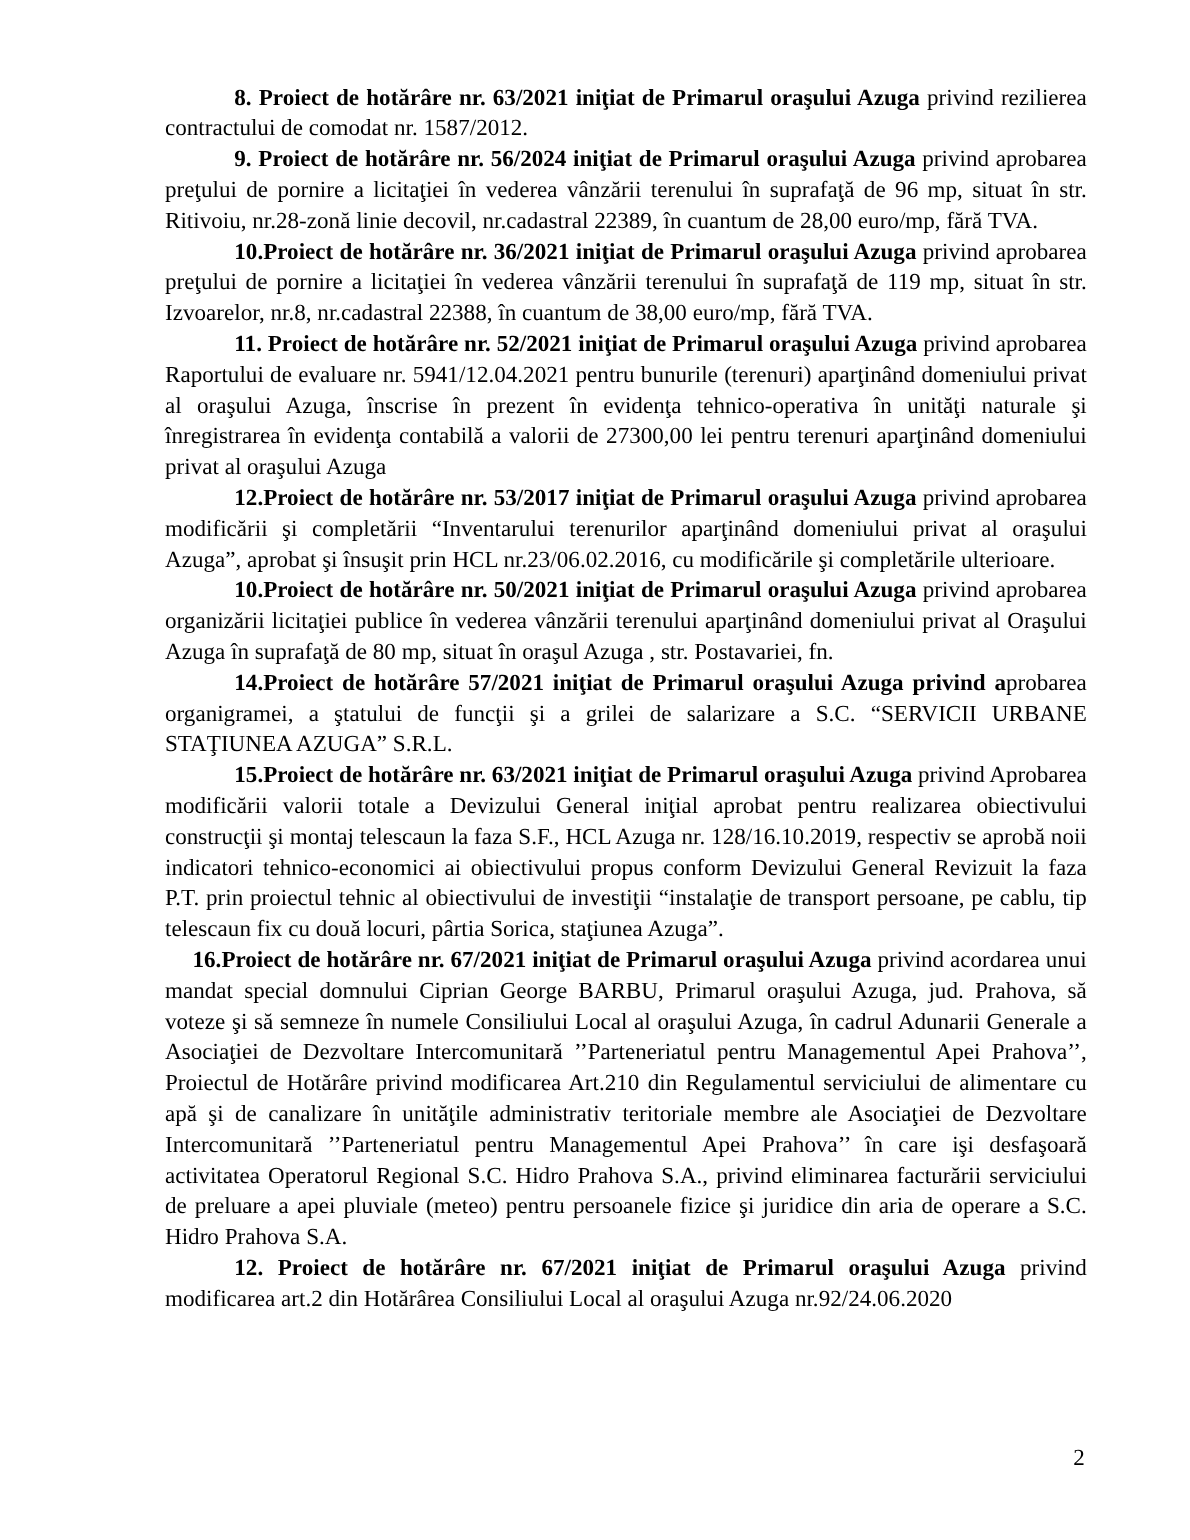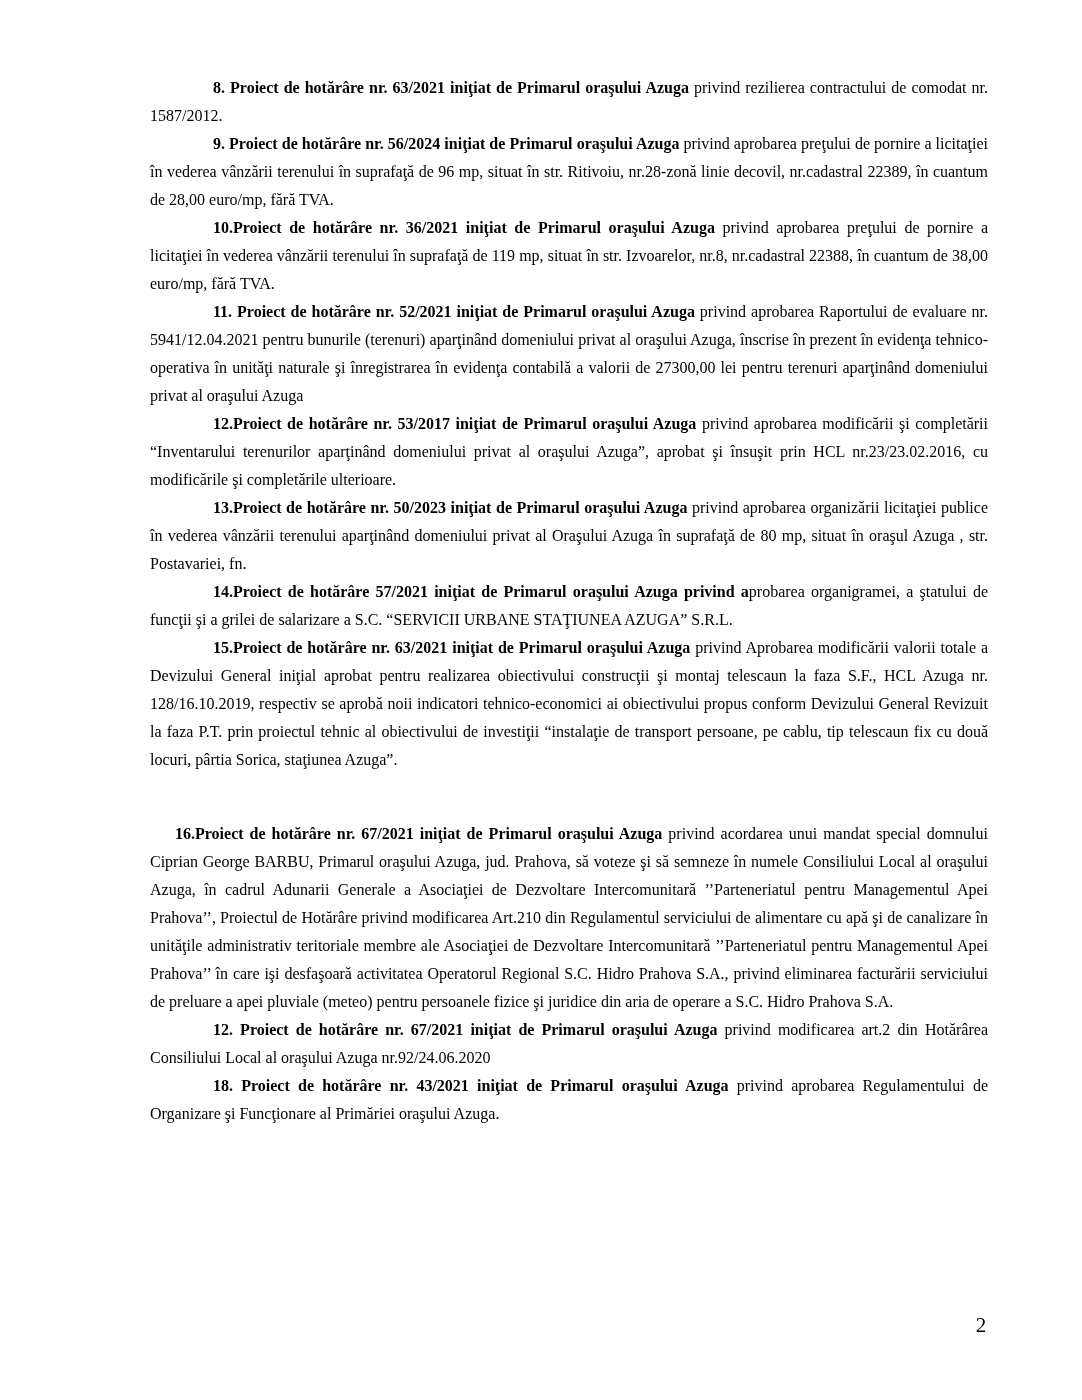--- a/index.html
+++ b/index.html
@@ -17,28 +17,27 @@
     }
     .doc-content {
       position: absolute;
       left: 150px;
       top: 74px;
       width: 838px;
     }
     .doc-content p {
       margin: 0;
       padding: 0;
-      font-size: 16px;
+      font-size: 21px;
       line-height: 28px;
       text-align: justify;
       text-indent: 63px;
     }
     .doc-content p.indent-sm {
       text-indent: 25px;
-      margin-top: 46px;
     }
     .doc-content b {
       font-weight: bold;
     }
     .page-number {
       position: absolute;
       left: 958px;
       top: 1311px;
       width: 46px;
       font-size: 21px;
@@ -47,22 +46,21 @@
     }
   </style>
 </head>
 <body>
 
 <div class="doc-content">
   <p><b>8. Proiect de hotărâre nr. 63/2021 iniţiat de Primarul oraşului Azuga</b><span> privind rezilierea contractului de comodat nr. 1587/2012.</span></p>
   <p><b>9. Proiect de hotărâre nr. 56/2024 iniţiat de Primarul oraşului Azuga</b><span> privind aprobarea  preţului de pornire a licitaţiei în vederea vânzării terenului în suprafaţă de 96 mp, situat în str. Ritivoiu, nr.28-zonă linie decovil, nr.cadastral 22389, în cuantum de  28,00 euro/mp, fără TVA.</span></p>
   <p><b>10.Proiect de hotărâre nr. 36/2021 iniţiat de Primarul oraşului  Azuga</b><span> privind aprobarea preţului de pornire a licitaţiei în vederea vânzării terenului în suprafaţă de 119 mp, situat în str. Izvoarelor, nr.8, nr.cadastral 22388, în cuantum de  38,00 euro/mp, fără TVA.</span></p>
   <p><b>11. Proiect de hotărâre nr. 52/2021 iniţiat de Primarul oraşului Azuga</b><span> privind aprobarea Raportului de evaluare nr. 5941/12.04.2021  pentru bunurile (terenuri) aparţinând domeniului privat al  oraşului Azuga, înscrise în prezent în evidenţa tehnico-operativa în unităţi naturale şi înregistrarea în evidenţa contabilă a valorii de 27300,00 lei  pentru terenuri aparţinând domeniului privat al oraşului Azuga</span></p>
-  <p><b>12.Proiect de hotărâre nr. 53/2017 iniţiat de Primarul oraşului  Azuga</b><span> privind aprobarea modificării şi completării  “Inventarului  terenurilor aparţinând domeniului privat al oraşului Azuga”, aprobat şi însuşit prin HCL nr.23/23.02.2016, cu modificările şi completările ulterioare.</span></p>
-  <p><b>13.Proiect de hotărâre nr. 50/2023 iniţiat de Primarul oraşului  Azuga</b><span> privind aprobarea organizării licitaţiei publice în vederea  vânzării terenului aparţinând domeniului privat al Oraşului Azuga în suprafaţă de 80 mp, situat în oraşul Azuga , str. Postavariei, fn.</span></p>
+  <p><b>12.Proiect de hotărâre nr. 53/2017 iniţiat de Primarul oraşului  Azuga</b><span> privind aprobarea modificării şi completării  “Inventarului  terenurilor aparţinând domeniului privat al oraşului Azuga”, aprobat şi însuşit prin HCL nr.23/06.02.2016, cu modificările şi completările ulterioare.</span></p>
+  <p><b>10.Proiect de hotărâre nr. 50/2021 iniţiat de Primarul oraşului  Azuga</b><span> privind aprobarea organizării licitaţiei publice în vederea  vânzării terenului aparţinând domeniului privat al Oraşului Azuga în suprafaţă de 80 mp, situat în oraşul Azuga , str. Postavariei, fn.</span></p>
   <p><b>14.Proiect de hotărâre 57/2021 iniţiat de Primarul oraşului Azuga privind a</b><span>probarea organigramei, a ştatului de funcţii şi a grilei de salarizare a S.C. “SERVICII URBANE STAŢIUNEA AZUGA” S.R.L.</span></p>
   <p><b>15.Proiect de hotărâre nr. 63/2021 iniţiat de Primarul oraşului  Azuga</b><span> privind Aprobarea modificării valorii totale a Devizului General iniţial aprobat pentru realizarea obiectivului construcţii şi montaj telescaun la faza S.F., HCL Azuga nr. 128/16.10.2019, respectiv se aprobă noii indicatori tehnico-economici ai obiectivului propus conform Devizului General Revizuit la faza P.T. prin proiectul tehnic al obiectivului de investiţii “instalaţie de transport persoane, pe cablu, tip telescaun fix cu două locuri, pârtia Sorica, staţiunea Azuga”.</span></p>
   <p class="indent-sm"><b>16.Proiect de hotărâre nr. 67/2021 iniţiat de Primarul oraşului  Azuga</b><span> privind acordarea unui mandat special domnului Ciprian George BARBU, Primarul oraşului Azuga, jud. Prahova, să voteze şi să semneze în numele Consiliului Local al oraşului Azuga, în cadrul Adunarii Generale a Asociaţiei de Dezvoltare Intercomunitară ’’Parteneriatul pentru Managementul Apei Prahova’’, Proiectul de Hotărâre privind modificarea Art.210 din Regulamentul serviciului de alimentare cu apă şi de canalizare în unităţile administrativ teritoriale membre ale Asociaţiei de Dezvoltare Intercomunitară ’’Parteneriatul pentru Managementul Apei Prahova’’ în care işi desfaşoară activitatea Operatorul Regional S.C. Hidro Prahova S.A., privind eliminarea facturării serviciului de preluare a apei pluviale (meteo) pentru persoanele fizice şi juridice din aria de operare a S.C. Hidro Prahova S.A.</span></p>
   <p><b>12. Proiect de hotărâre nr. 67/2021 iniţiat de Primarul oraşului  Azuga</b><span> privind modificarea art.2 din Hotărârea Consiliului Local al oraşului Azuga nr.92/24.06.2020</span></p>
-  <p><b>18. Proiect de hotărâre nr. 43/2021 iniţiat de Primarul oraşului Azuga</b><span> privind aprobarea Regulamentului de Organizare şi Funcţionare al Primăriei oraşului Azuga.</span></p>
 </div>
 
 <div class="page-number">2</div>
 
 </body></html>

